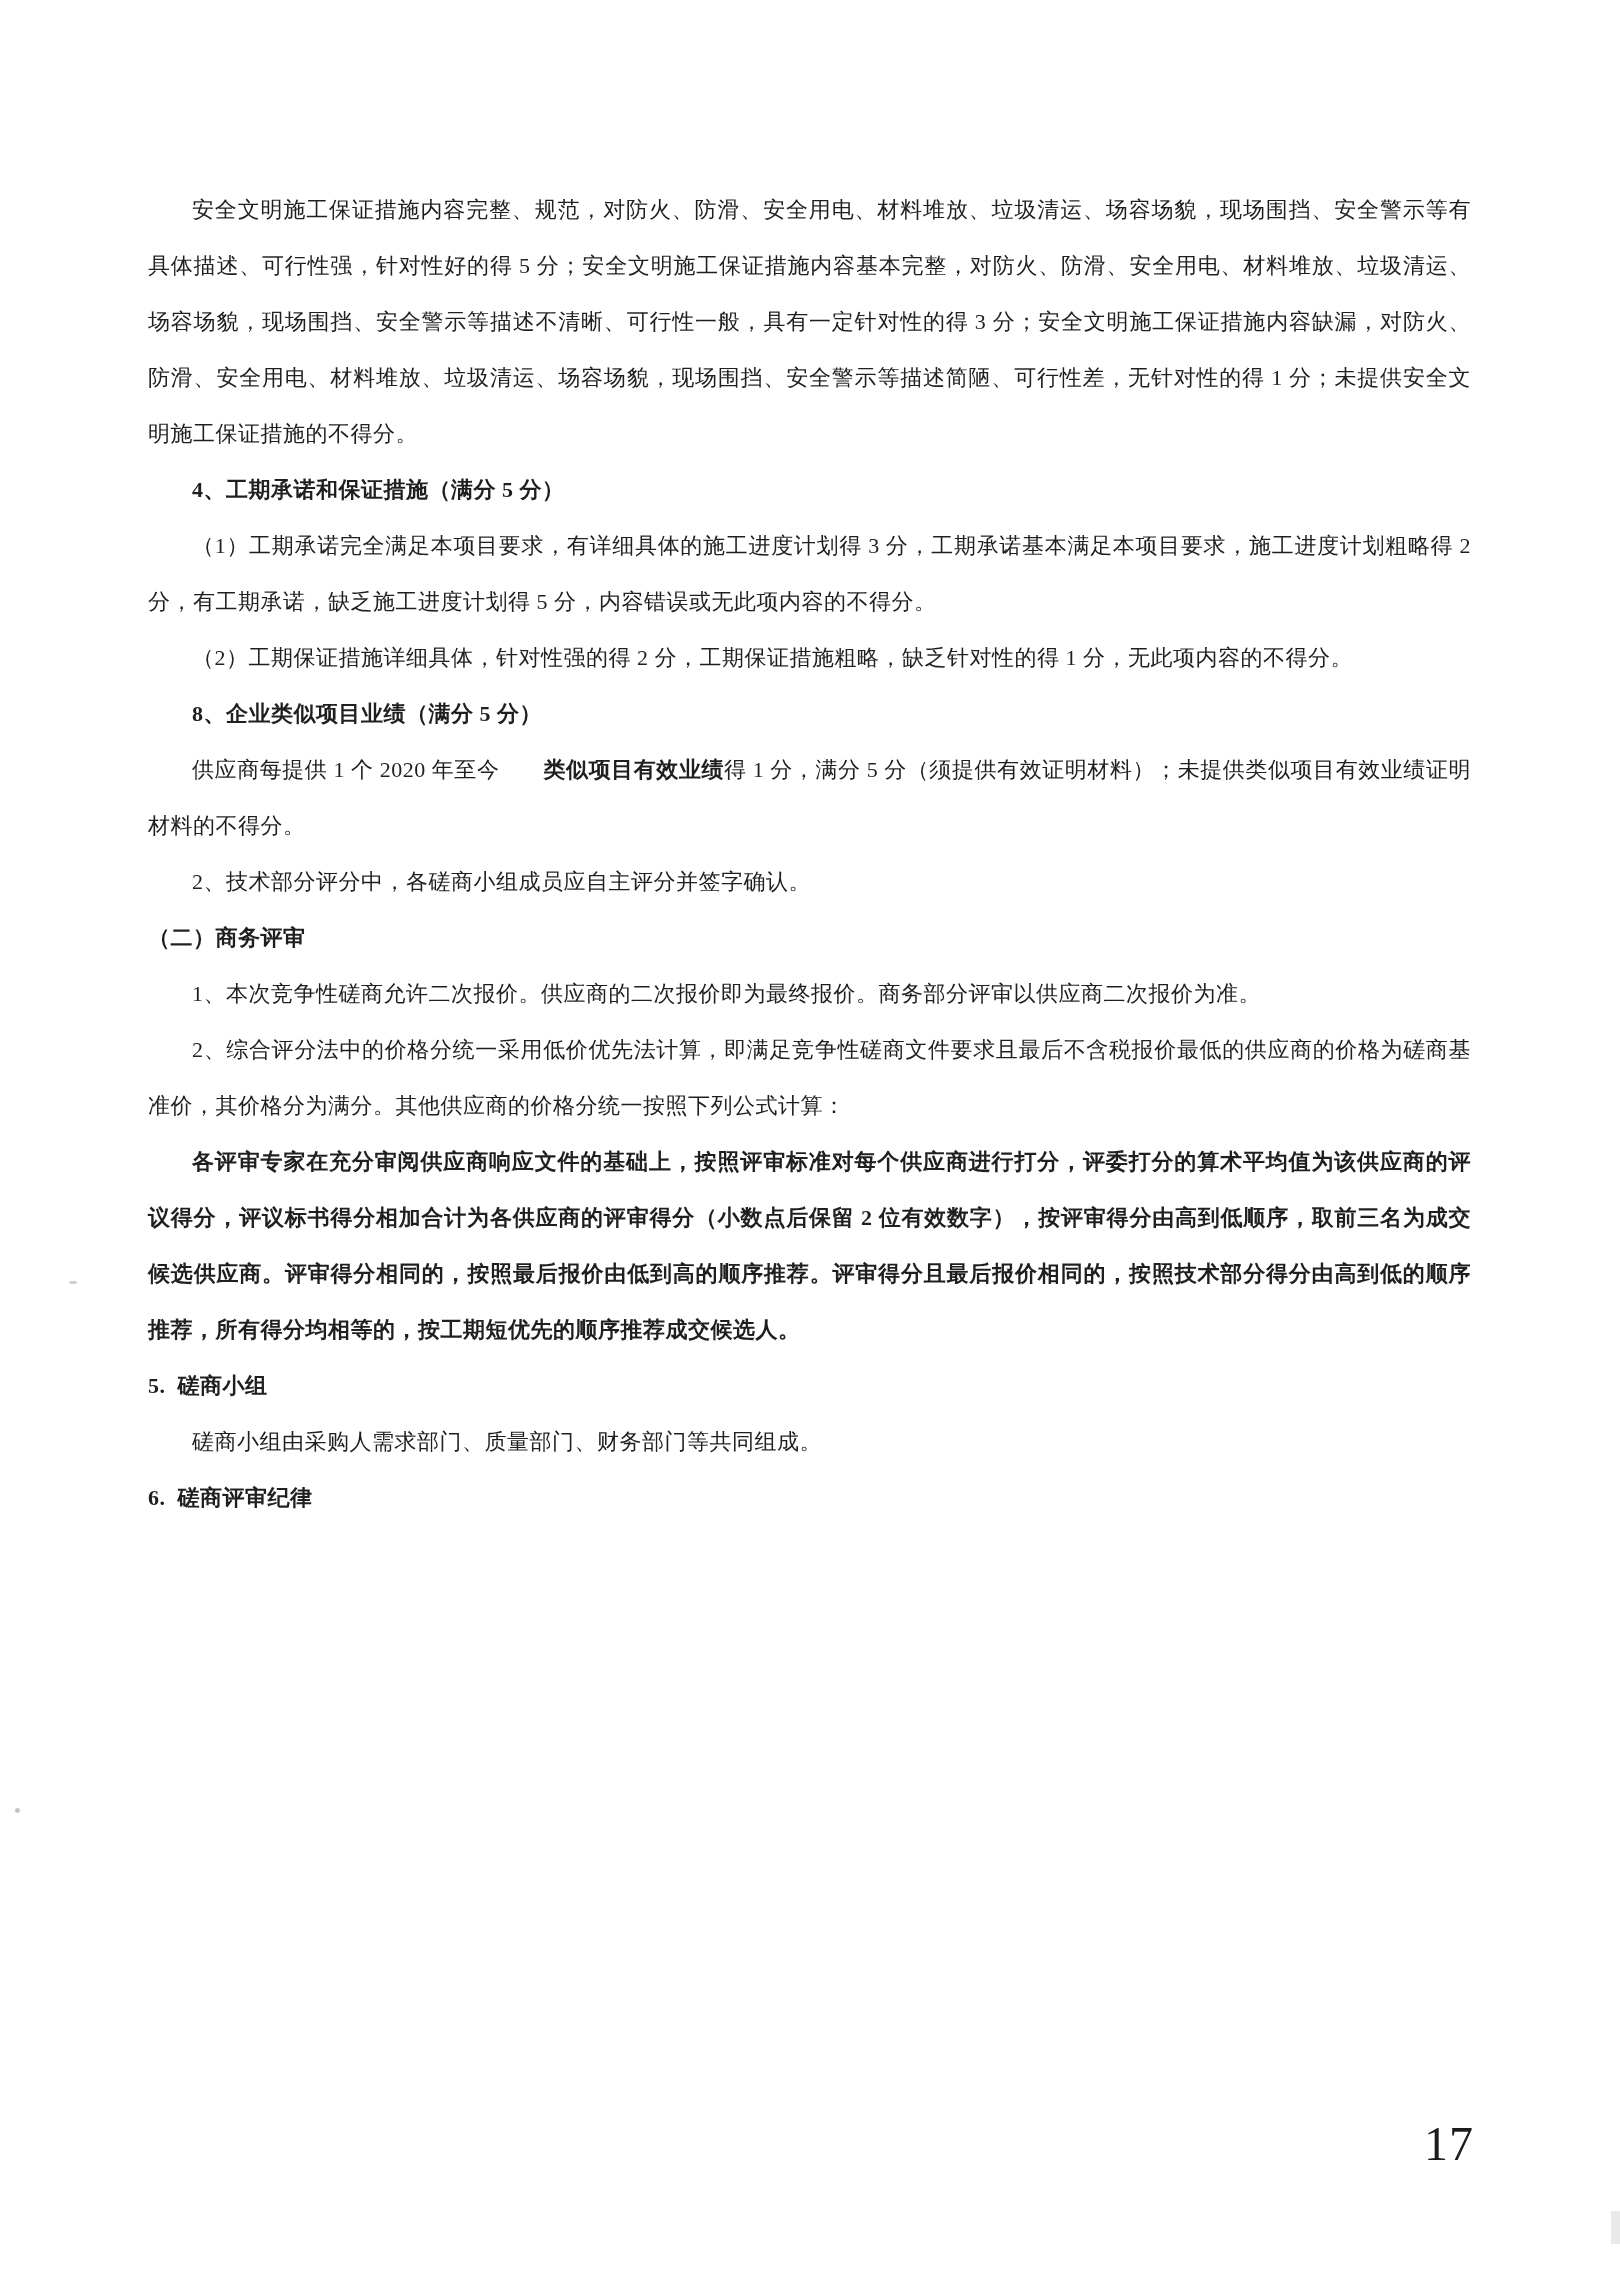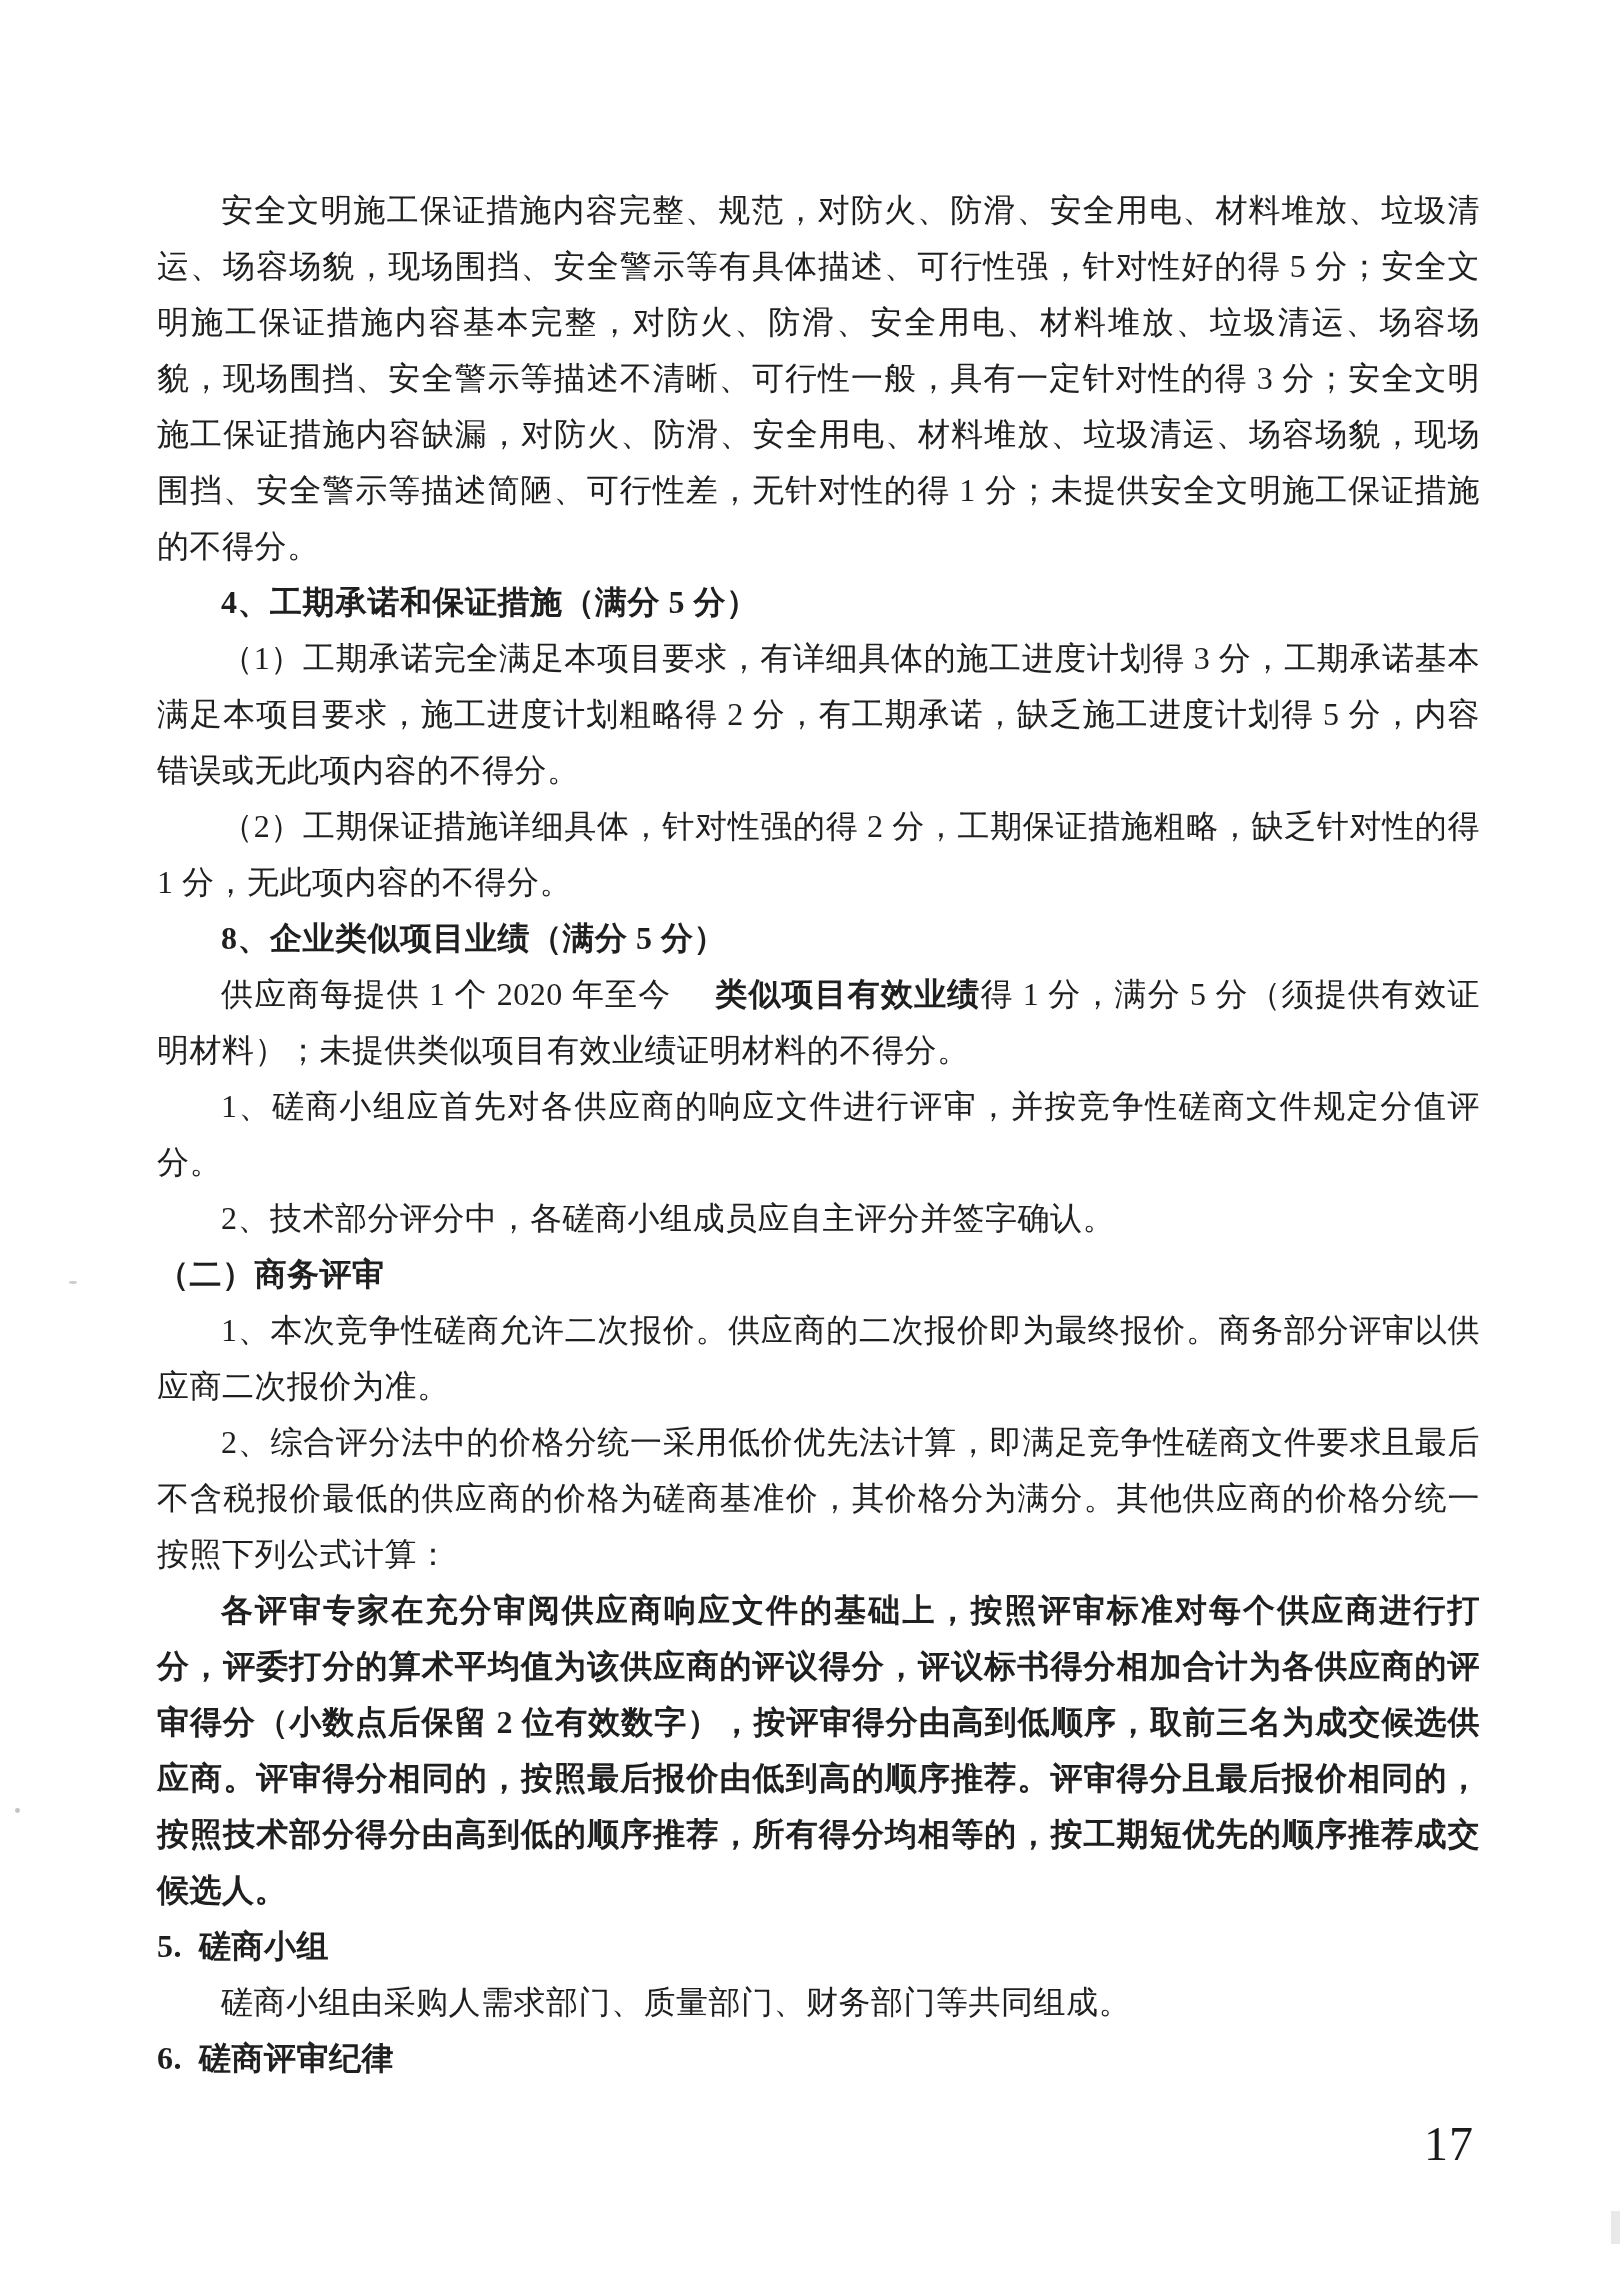--- a/index.html
+++ b/index.html
@@ -11,24 +11,24 @@
     position: relative;
     width: 1620px;
     height: 2292px;
     background: #ffffff;
     overflow: hidden;
     font-family: "Liberation Serif", "DejaVu Serif", serif;
     color: #1f1f1f;
   }
   .content {
     position: absolute;
-    left: 157px;
+    left: 148px;
     top: 182px;
     width: 1323px;
-    font-size: 32px;
+    font-size: 22px;
     line-height: 56px;
     letter-spacing: 0.5px;
     text-align: justify;
   }
   .content p {
     margin: 0;
     text-indent: 2em;
   }
   .content p.noindent {
     text-indent: 0;
@@ -70,21 +70,20 @@
 
     <p>（1）工期承诺完全满足本项目要求，有详细具体的施工进度计划得 3 分，工期承诺基本满足本项目要求，施工进度计划粗略得 2 分，有工期承诺，缺乏施工进度计划得 5 分，内容错误或无此项内容的不得分。</p>
 
     <p>（2）工期保证措施详细具体，针对性强的得 2 分，工期保证措施粗略，缺乏针对性的得 1 分，无此项内容的不得分。</p>
 
     <p class="bold">8、企业类似项目业绩（满分 5 分）</p>
 
     <p><span>供应商每提供 1 个 2020 年至今</span><span class="bold">类似项目有效业绩</span><span>得 1 分，满分 5 分（须提供有效证明材料）；未提供类似项目有效业绩证明材料的不得分。</span></p>
 
 
-    <p>1、磋商小组应首先对各供应商的响应文件进行评审，并按竞争性磋商文件规定分值评分。</p>
 
     <p>2、技术部分评分中，各磋商小组成员应自主评分并签字确认。</p>
 
 
     <p class="noindent bold">（二）商务评审</p>
 
     <p>1、本次竞争性磋商允许二次报价。供应商的二次报价即为最终报价。商务部分评审以供应商二次报价为准。</p>
 
     <p>2、综合评分法中的价格分统一采用低价优先法计算，即满足竞争性磋商文件要求且最后不含税报价最低的供应商的价格为磋商基准价，其价格分为满分。其他供应商的价格分统一按照下列公式计算：</p>
 

